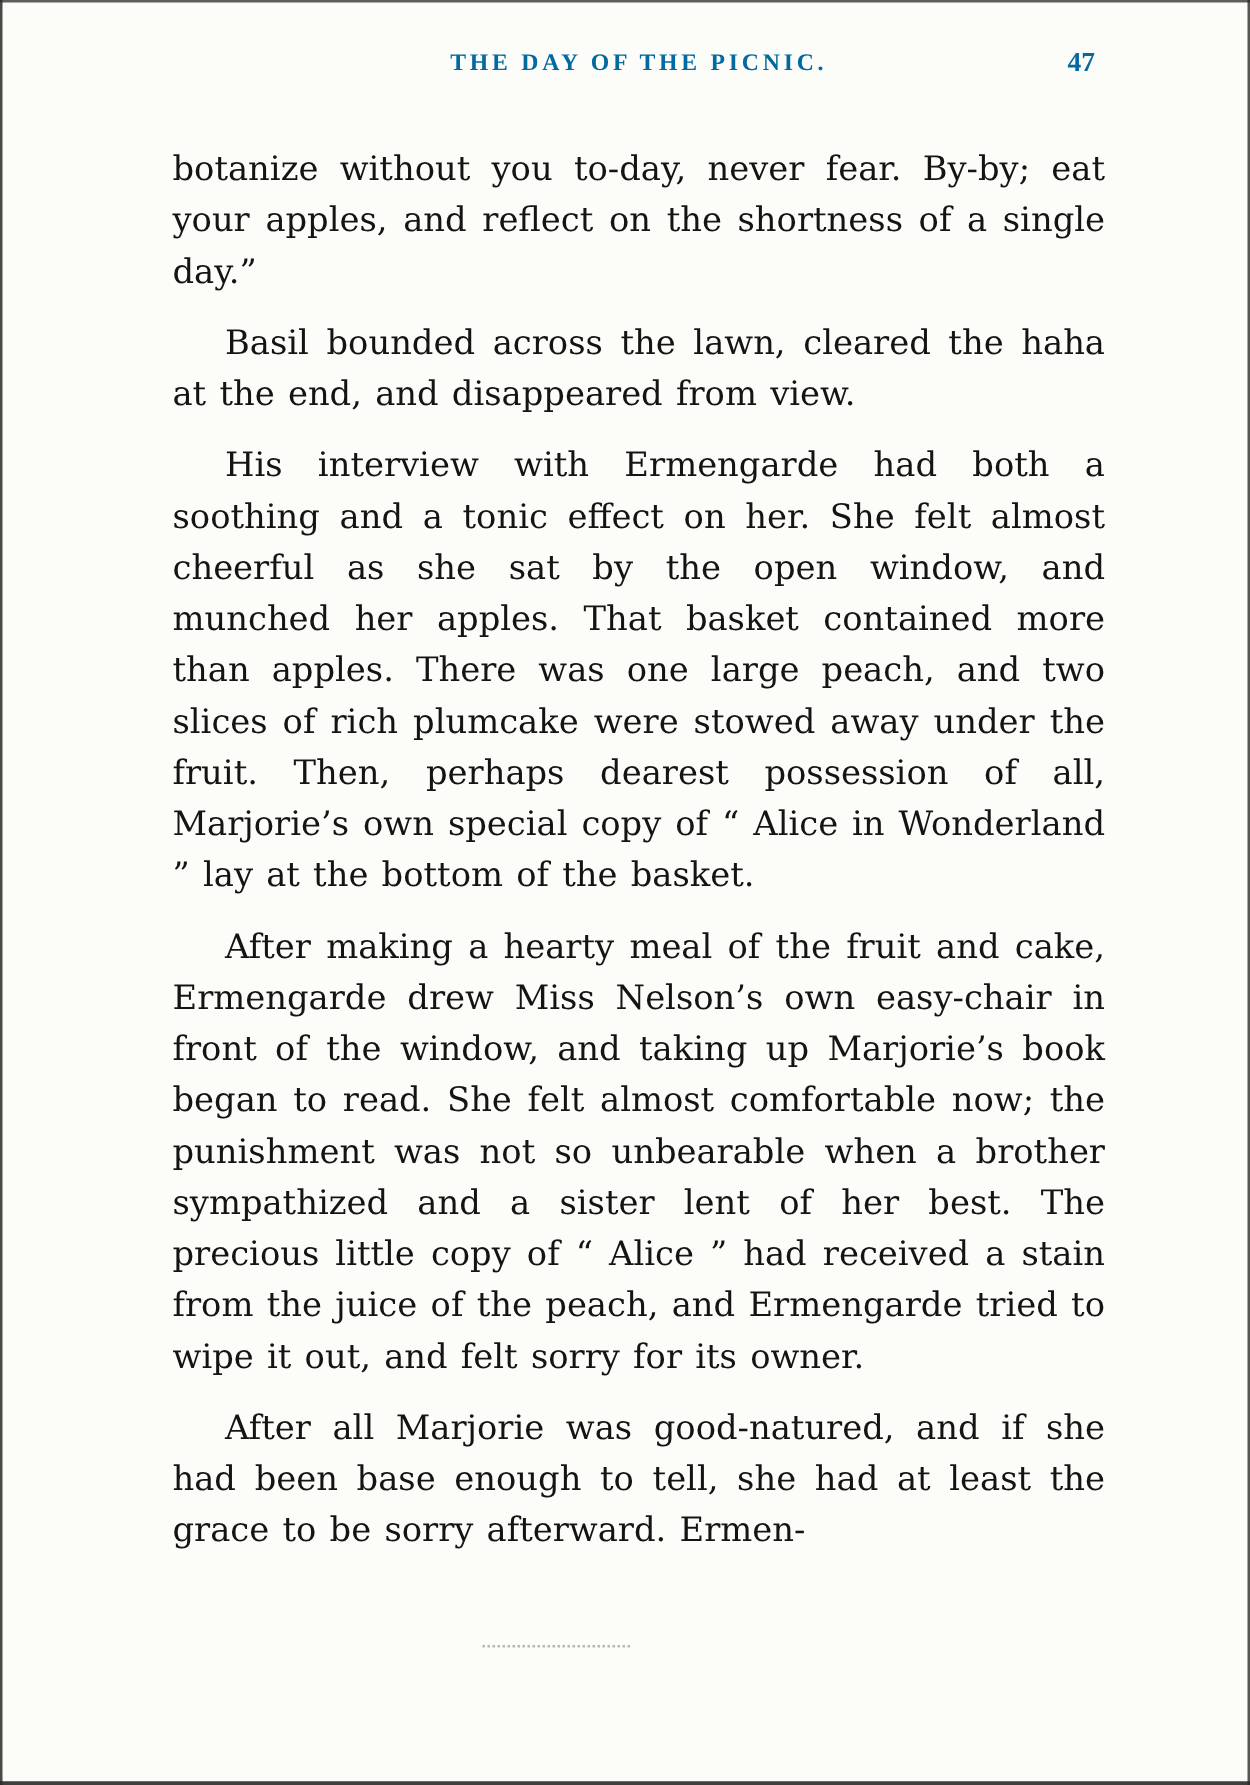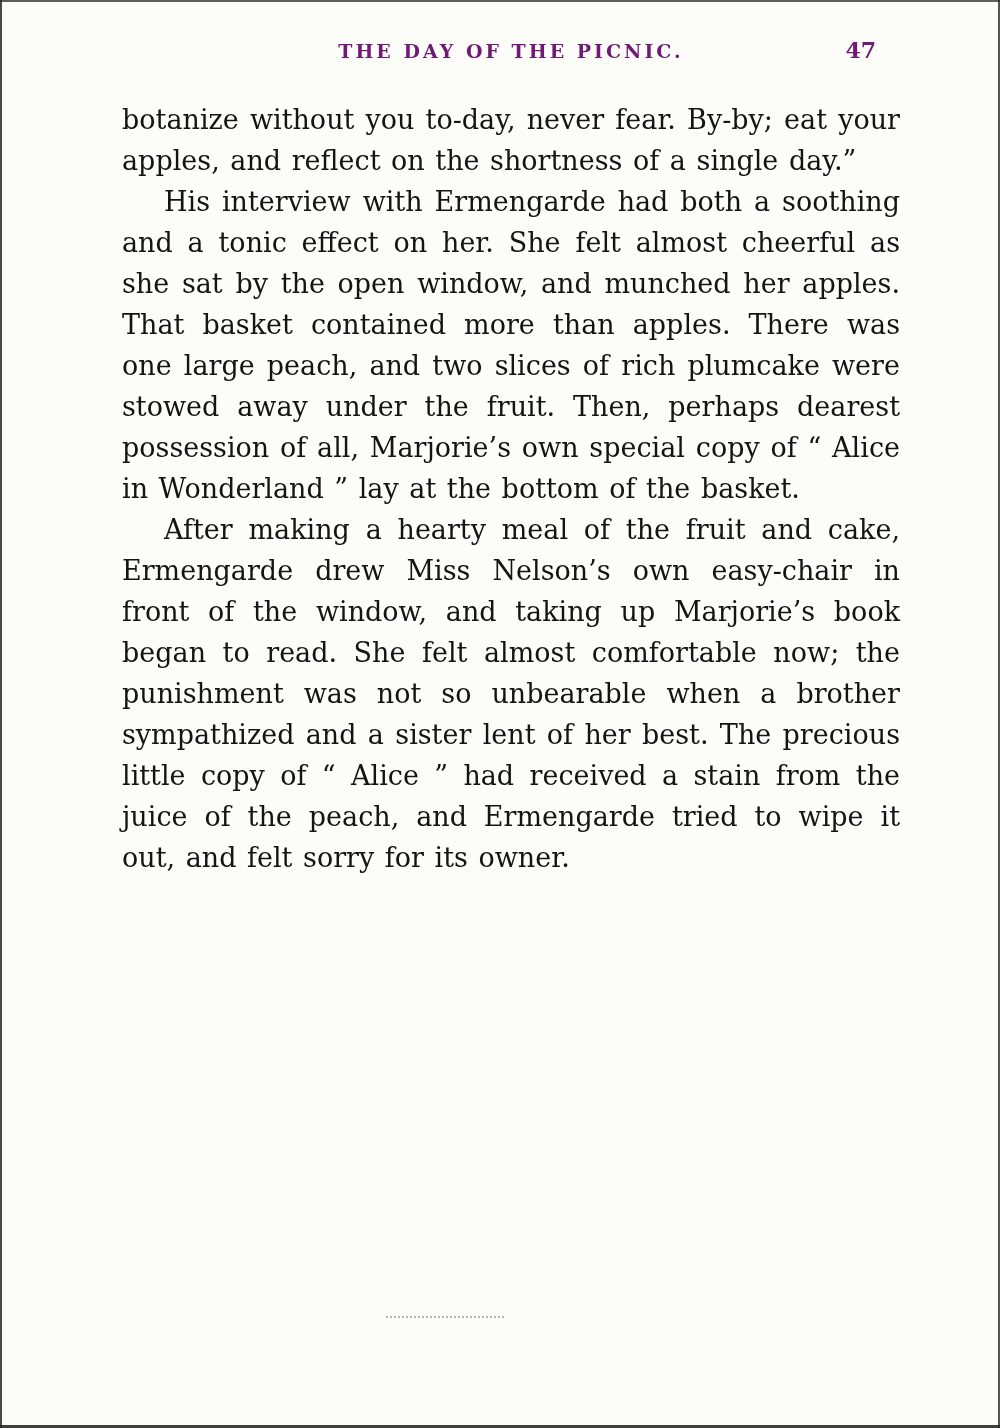--- a/index.html
+++ b/index.html
@@ -27,21 +27,22 @@
 
   .running-head {
     position: absolute;
     top: 40px;
     left: 122px;
     right: 100px;
     text-align: center;
     font-weight: bold;
     font-size: 19px;
     letter-spacing: 3px;
-    color: #701a75;
+    color: #0369a1;
+    font-family: Liberation Serif, serif;
   }
   .page-num {
     position: absolute;
     right: 24px;
     top: -3px;
     font-size: 22px;
     font-weight: bold;
     letter-spacing: 0;
   }
 
@@ -49,21 +50,21 @@
     position: absolute;
     top: 99px;
     left: 122px;
     width: 778px;
     font-size: 27px;
     line-height: 41px;
     text-align: justify;
     word-spacing: 2px;
   }
   .para {
-    margin: 0;
+    margin: 16px;
     text-indent: 42px;
   }
   .para.first {
     text-indent: 0;
   }
 
   .artifact {
     position: absolute;
     left: 386px;
     top: 1316px;
@@ -82,19 +83,21 @@
   <div class="edge edge-top"></div>
   <div class="edge edge-bottom"></div>
 
   <div class="running-head">
     <span>THE DAY OF THE PICNIC.</span>
     <span class="page-num">47</span>
   </div>
 
   <div class="page-body">
     <p class="para first">botanize without you to-day, never fear.  By-by; eat your apples, and reflect on the shortness of a single day.”</p>
+    <p class="para">Basil bounded across the lawn, cleared the haha at the end, and disappeared from view.</p>
     <p class="para">His interview with Ermengarde had both a soothing and a tonic effect on her.  She felt almost cheerful as she sat by the open window, and munched her apples.  That basket contained more than apples.  There was one large peach, and two slices of rich plumcake were stowed away under the fruit.  Then, perhaps dearest possession of all, Marjorie’s own special copy of “ Alice in Wonderland ” lay at the bottom of the basket.</p>
     <p class="para">After making a hearty meal of the fruit and cake, Ermengarde drew Miss Nelson’s own easy-chair in front of the window, and taking up Marjorie’s book began to read.  She felt almost comfortable now; the punishment was not so unbearable when a brother sympathized and a sister lent of her best.  The precious little copy of “ Alice ” had received a stain from the juice of the peach, and Ermengarde tried to wipe it out, and felt sorry for its owner.</p>
+    <p class="para">After all Marjorie was good-natured, and if she had been base enough to tell, she had at least the grace to be sorry afterward.  Ermen-</p>
   </div>
 
   <div class="artifact"></div>
 
 </div>
 
 </body></html>

